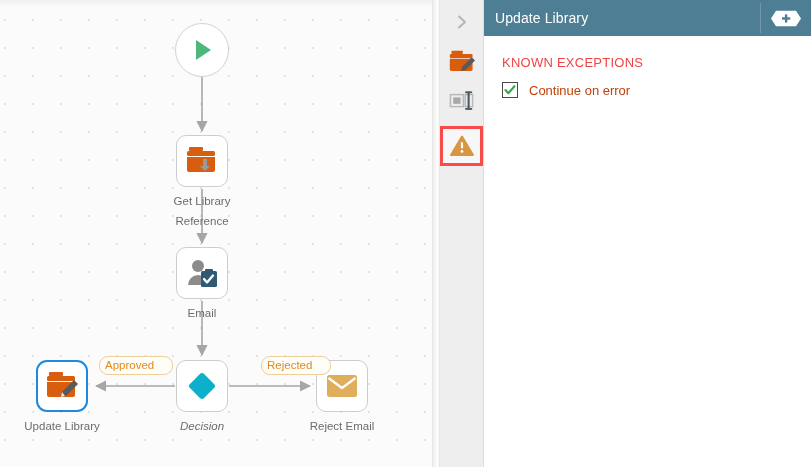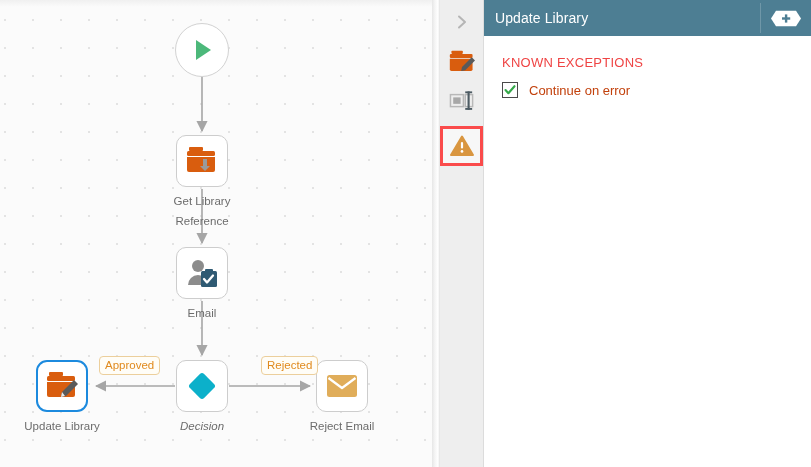--- a/index.html
+++ b/index.html
@@ -56,24 +56,24 @@
     line-height: 20px;
     white-space: pre-line;
     width: 130px;
     left: 50%;
     transform: translateX(-50%);
   }
   .edge-label {
     position: absolute;
     background: #fffdf7;
     border: 1px solid #eccf9c;
-    border-radius: 4px;
+    border-radius: 9px;
     color: #e08a1e;
     font-size: 11.5px;
-    padding: 1px 5px 2px 5px;
+    padding: 1px 18px 2px 5px;
     line-height: 14px;
     white-space: nowrap;
   }
 
   
   #divider {
     position: absolute; left: 432px; top: 0; width: 8px; height: 467px;
     background: linear-gradient(to right, #e6e6e6 0%, #f4f4f4 35%, #ffffff 75%, #e0e0e0 100%);
   }
   #iconstrip {

